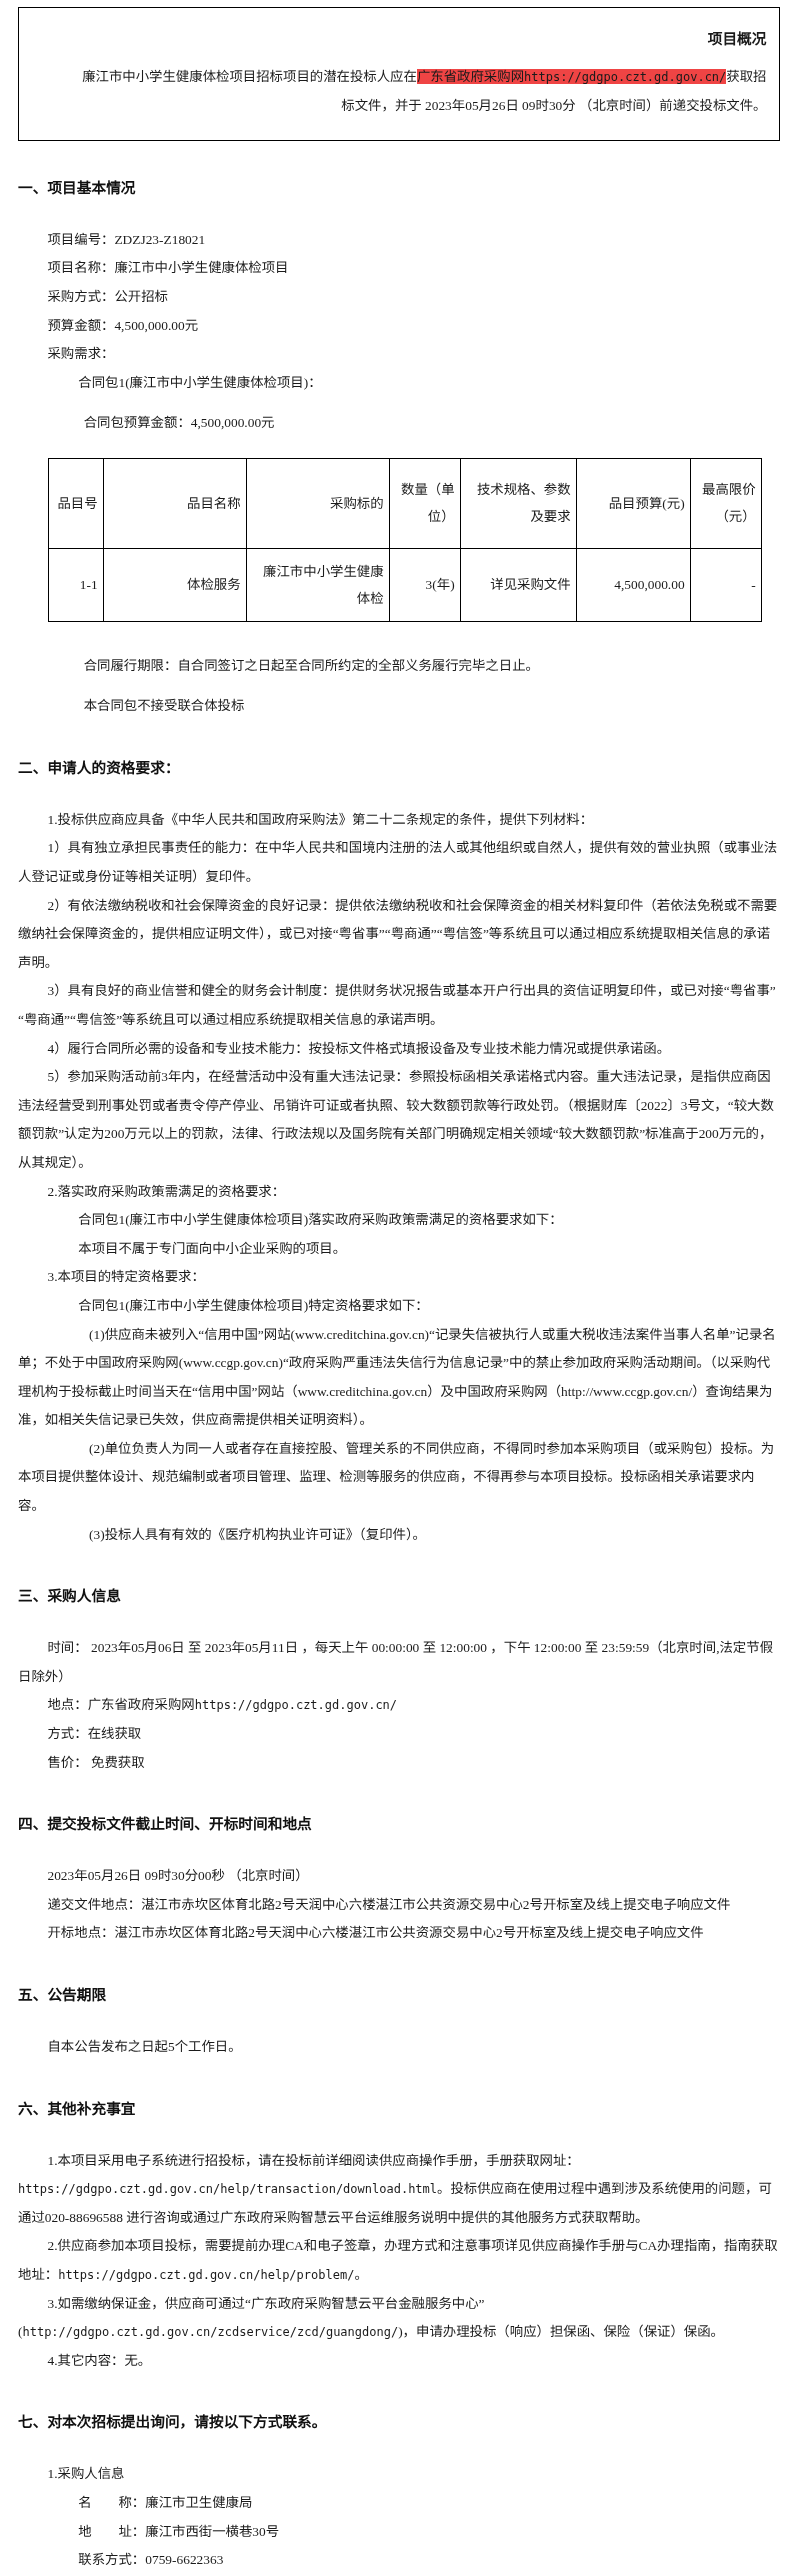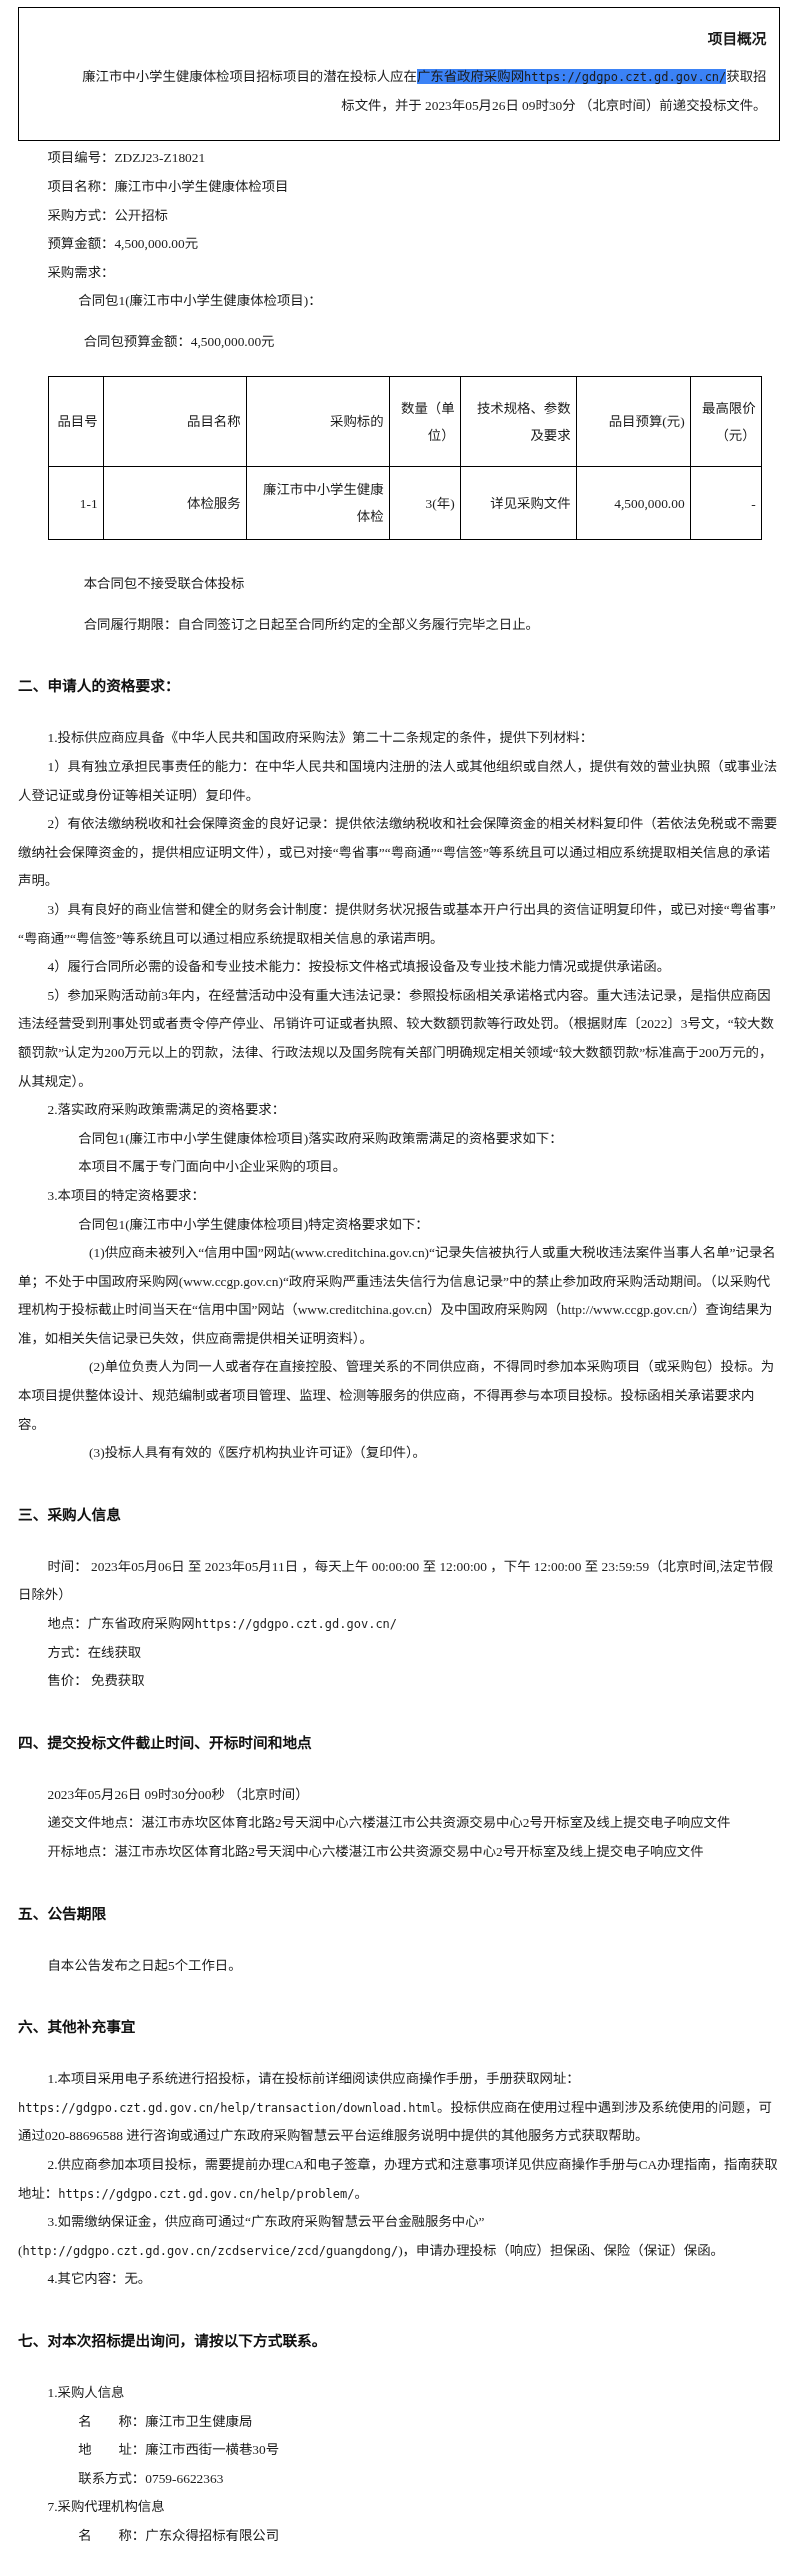--- a/index.html
+++ b/index.html
@@ -4,21 +4,21 @@
 <style>
   html,body{margin:0;padding:0;background:#ffffff;}
   body{
     width:796px;height:2576px;overflow:hidden;box-sizing:border-box;
     font-family:"Liberation Serif","DejaVu Serif",serif;
     color:#1b1b1b;font-size:13.4px;line-height:28.6px;
     padding:7.1px 16px 0 18px;
   }
   p{margin:0;}
   .mono{font-family:"DejaVu Sans Mono","Liberation Mono",monospace;font-size:12px;}
-  .hl{background:#3b82f6;}
+  .hl{background:#ef4444;}
   
   .overview-box{
     border:1.8px solid #000;padding:16px 12.5px 19.6px 30px;margin:0 0 3.6px 0;text-align:right;
   }
   .overview-box h3{margin:0 0 9px 0;font-size:14.7px;line-height:30px;}
   .ti2{text-indent:2.2em;}
   .ti4{text-indent:4.5em;}
   .ti4b{text-indent:4.9em;margin-top:12px;}
   .ti5{text-indent:5.3em;}
   h2{font-size:14.7px;line-height:30px;margin:32px 0 23px 0;color:#111;}
@@ -39,20 +39,21 @@
 </style>
 </head>
 <body>
 
 <div class="overview-box">
   <h3>项目概况</h3>
   <p class="ti2"><span>廉江市中小学生健康体检项目招标项目的潜在投标人应在</span><span class="hl"><span>广东省政府采购网</span><span class="mono">https://gdgpo.czt.gd.gov.cn/</span></span><span>获取招标文件，并于 2023年05月26日 09时30分 （北京时间）前递交投标文件。</span></p>
 </div>
 
 <section>
+  <h2>一、项目基本情况</h2>
   <p class="ti2">项目编号：ZDZJ23-Z18021</p>
   <p class="ti2">项目名称：廉江市中小学生健康体检项目</p>
   <p class="ti2">采购方式：公开招标</p>
   <p class="ti2">预算金额：4,500,000.00元</p>
   <p class="ti2">采购需求：</p>
   <p class="ti4">合同包1(廉江市中小学生健康体检项目)：</p>
   <p class="ti4b">合同包预算金额：4,500,000.00元</p>
 
   <table class="items">
     <colgroup>
@@ -82,22 +83,22 @@
         <td>廉江市中小学生健康体检</td>
         <td>3(年)</td>
         <td>详见采购文件</td>
         <td>4,500,000.00</td>
         <td class="cell-right">-</td>
       </tr>
     </tbody>
   </table>
 
   <div class="gap"></div>
+  <p class="ti4b">合同履行期限：自合同签订之日起至合同所约定的全部义务履行完毕之日止。</p>
   <p class="ti4b">本合同包不接受联合体投标</p>
-  <p class="ti4b">合同履行期限：自合同签订之日起至合同所约定的全部义务履行完毕之日止。</p>
 </section>
 
 <section>
   <h2>二、申请人的资格要求：</h2>
   <p class="ti2">1.投标供应商应具备《中华人民共和国政府采购法》第二十二条规定的条件，提供下列材料：</p>
   <p class="ti2">1）具有独立承担民事责任的能力：在中华人民共和国境内注册的法人或其他组织或自然人，提供有效的营业执照（或事业法人登记证或身份证等相关证明）复印件。</p>
   <p class="ti2">2）有依法缴纳税收和社会保障资金的良好记录：提供依法缴纳税收和社会保障资金的相关材料复印件（若依法免税或不需要缴纳社会保障资金的，提供相应证明文件），或已对接“粤省事”“粤商通”“粤信签”等系统且可以通过相应系统提取相关信息的承诺声明。</p>
   <p class="ti2">3）具有良好的商业信誉和健全的财务会计制度：提供财务状况报告或基本开户行出具的资信证明复印件，或已对接“粤省事”“粤商通”“粤信签”等系统且可以通过相应系统提取相关信息的承诺声明。</p>
   <p class="ti2">4）履行合同所必需的设备和专业技术能力：按投标文件格式填报设备及专业技术能力情况或提供承诺函。</p>
   <p class="ti2">5）参加采购活动前3年内，在经营活动中没有重大违法记录：参照投标函相关承诺格式内容。重大违法记录，是指供应商因违法经营受到刑事处罚或者责令停产停业、吊销许可证或者执照、较大数额罚款等行政处罚。（根据财库〔2022〕3号文，“较大数额罚款”认定为200万元以上的罚款，法律、行政法规以及国务院有关部门明确规定相关领域“较大数额罚款”标准高于200万元的，从其规定）。</p>

